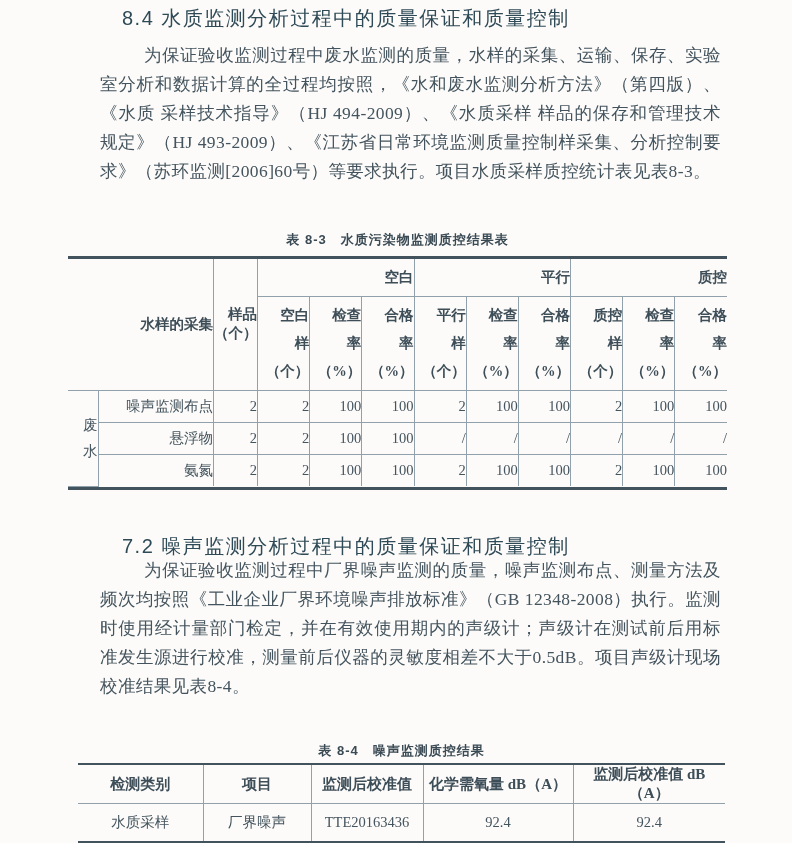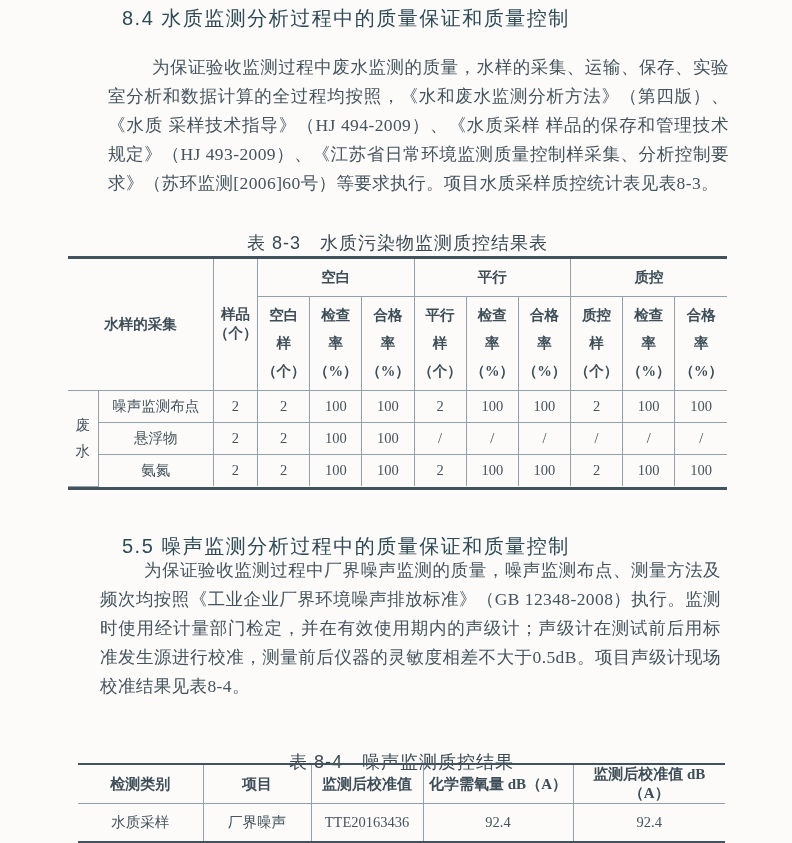--- a/index.html
+++ b/index.html
@@ -21,38 +21,38 @@
   #heading1 { top:5px; }
   #heading2 { top:533px; }
   
   .para {
     position:absolute; left:100px; width:621px;
     font-size:17.5px; line-height:29px;
     text-align:justify; text-indent:44px;
     letter-spacing:0.4px;
     color:#44545e;
   }
-  #para1 { top:53px;margin-left:8px; }
+  #para1 { top:41px; }
   #para2 { top:556px; }
   
   .tbl-caption {
     position:absolute; text-align:center;
     font-family:"Liberation Sans", sans-serif;
-    font-weight:normal; font-size:18px; letter-spacing:1px;
+    font-weight:bold; font-size:13px; letter-spacing:1px;
     color:#3a4a54;
   }
   #caption1 { left:68px; top:231px; width:659px; }
-  #caption2 { left:78px; top:742px; width:647px;margin-top:8px; }
+  #caption2 { left:78px; top:742px; width:647px; }
   
   .tblwrap { position:absolute; border-top:3px solid #43535d; border-bottom:3px solid #43535d; }
   #tblwrap1 { left:68px; top:256px; width:659px; }
   table { border-collapse:collapse; table-layout:fixed; width:100%; }
   #tbl1 th, #tbl1 td {
     border:1px solid #90a1ab;
-    font-size:14.5px; text-align:center; vertical-align:middle;
+    font-size:14.5px; text-align:right; vertical-align:middle;
     padding:0; color:#44545e; font-weight:normal;
   }
   #tbl1 thead th { font-weight:bold; color:#3e4e58; }
   #tbl1 thead tr:first-child > th { border-top:0; }
   #tbl1 tbody tr:last-child > td { border-bottom:0; }
   #tbl1 tr > *:first-child { border-left:0; }
   #tbl1 tr > *:last-child { border-right:0; }
   #tbl1 .row-group-head { height:37px; }
   #tbl1 .row-sub-head { height:94px; }
   #tbl1 tbody tr { height:32px; }
@@ -178,21 +178,21 @@
           <td>100</td>
           <td>100</td>
           <td>2</td>
           <td>100</td>
           <td>100</td>
         </tr>
       </tbody>
     </table>
   </div>
 
-  <div class="sec-heading" id="heading2">5.5 噪声监测分析过程中的质量保证和质量控制</div>
+  <div class="sec-heading" id="heading2">7.2 噪声监测分析过程中的质量保证和质量控制</div>
 
   <div class="para" id="para2">为保证验收监测过程中厂界噪声监测的质量，噪声监测布点、测量方法及频次均按照《工业企业厂界环境噪声排放标准》（GB 12348-2008）执行。监测时使用经计量部门检定，并在有效使用期内的声级计；声级计在测试前后用标准发生源进行校准，测量前后仪器的灵敏度相差不大于0.5dB。项目声级计现场校准结果见表8-4。</div>
 
   <div class="tbl-caption" id="caption2">表 8-4　噪声监测质控结果</div>
 
   <div class="tblwrap" id="tblwrap2">
     <table id="tbl2">
       <colgroup>
         <col style="width:125px">
           <col style="width:108px">

